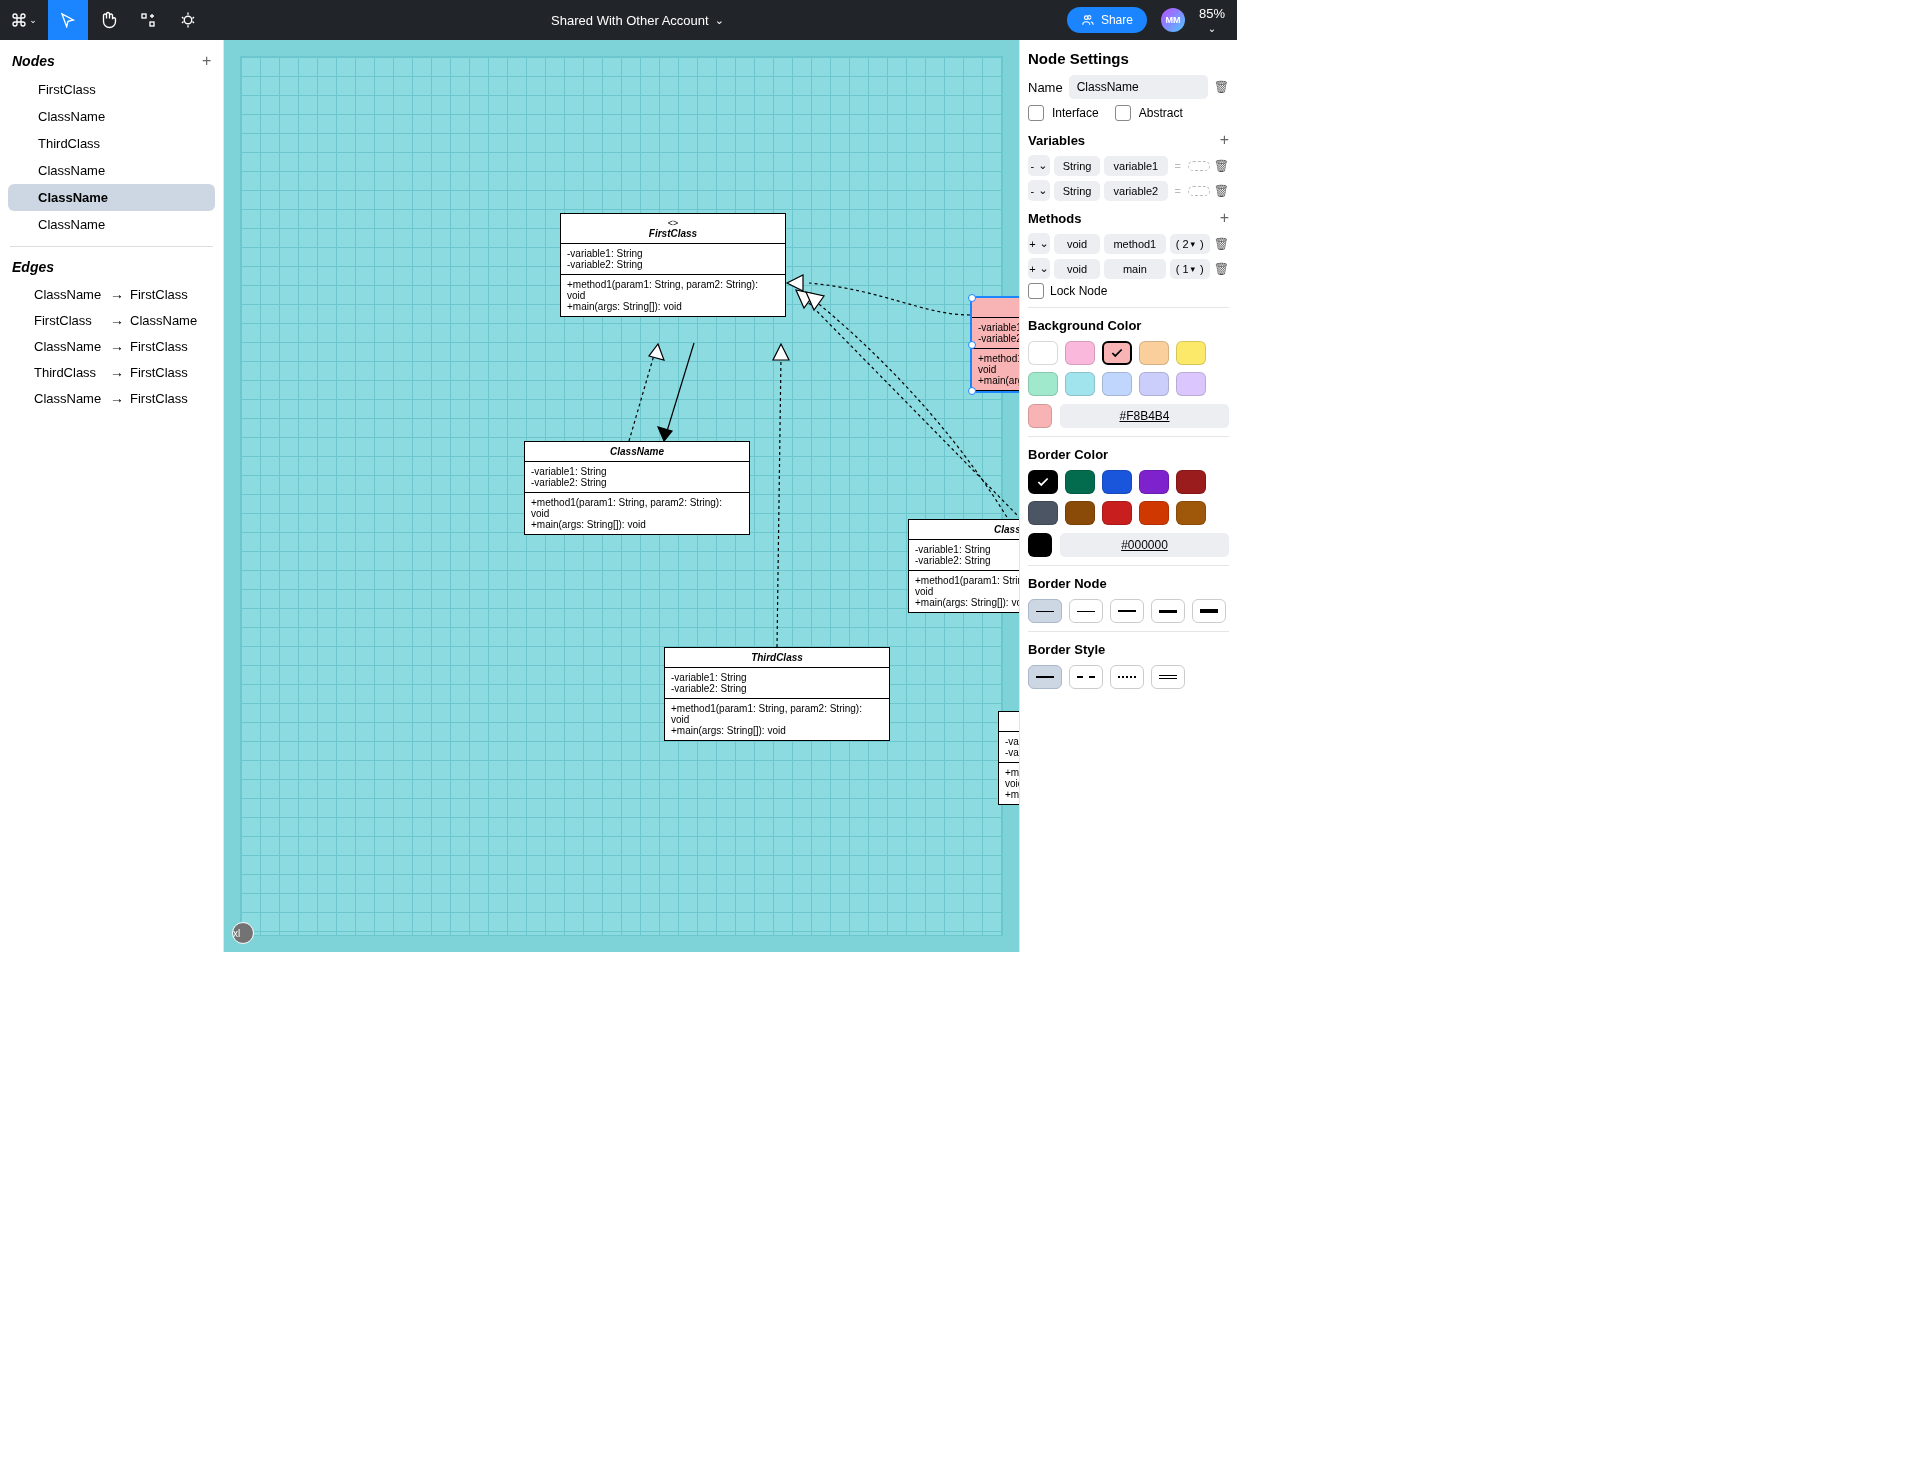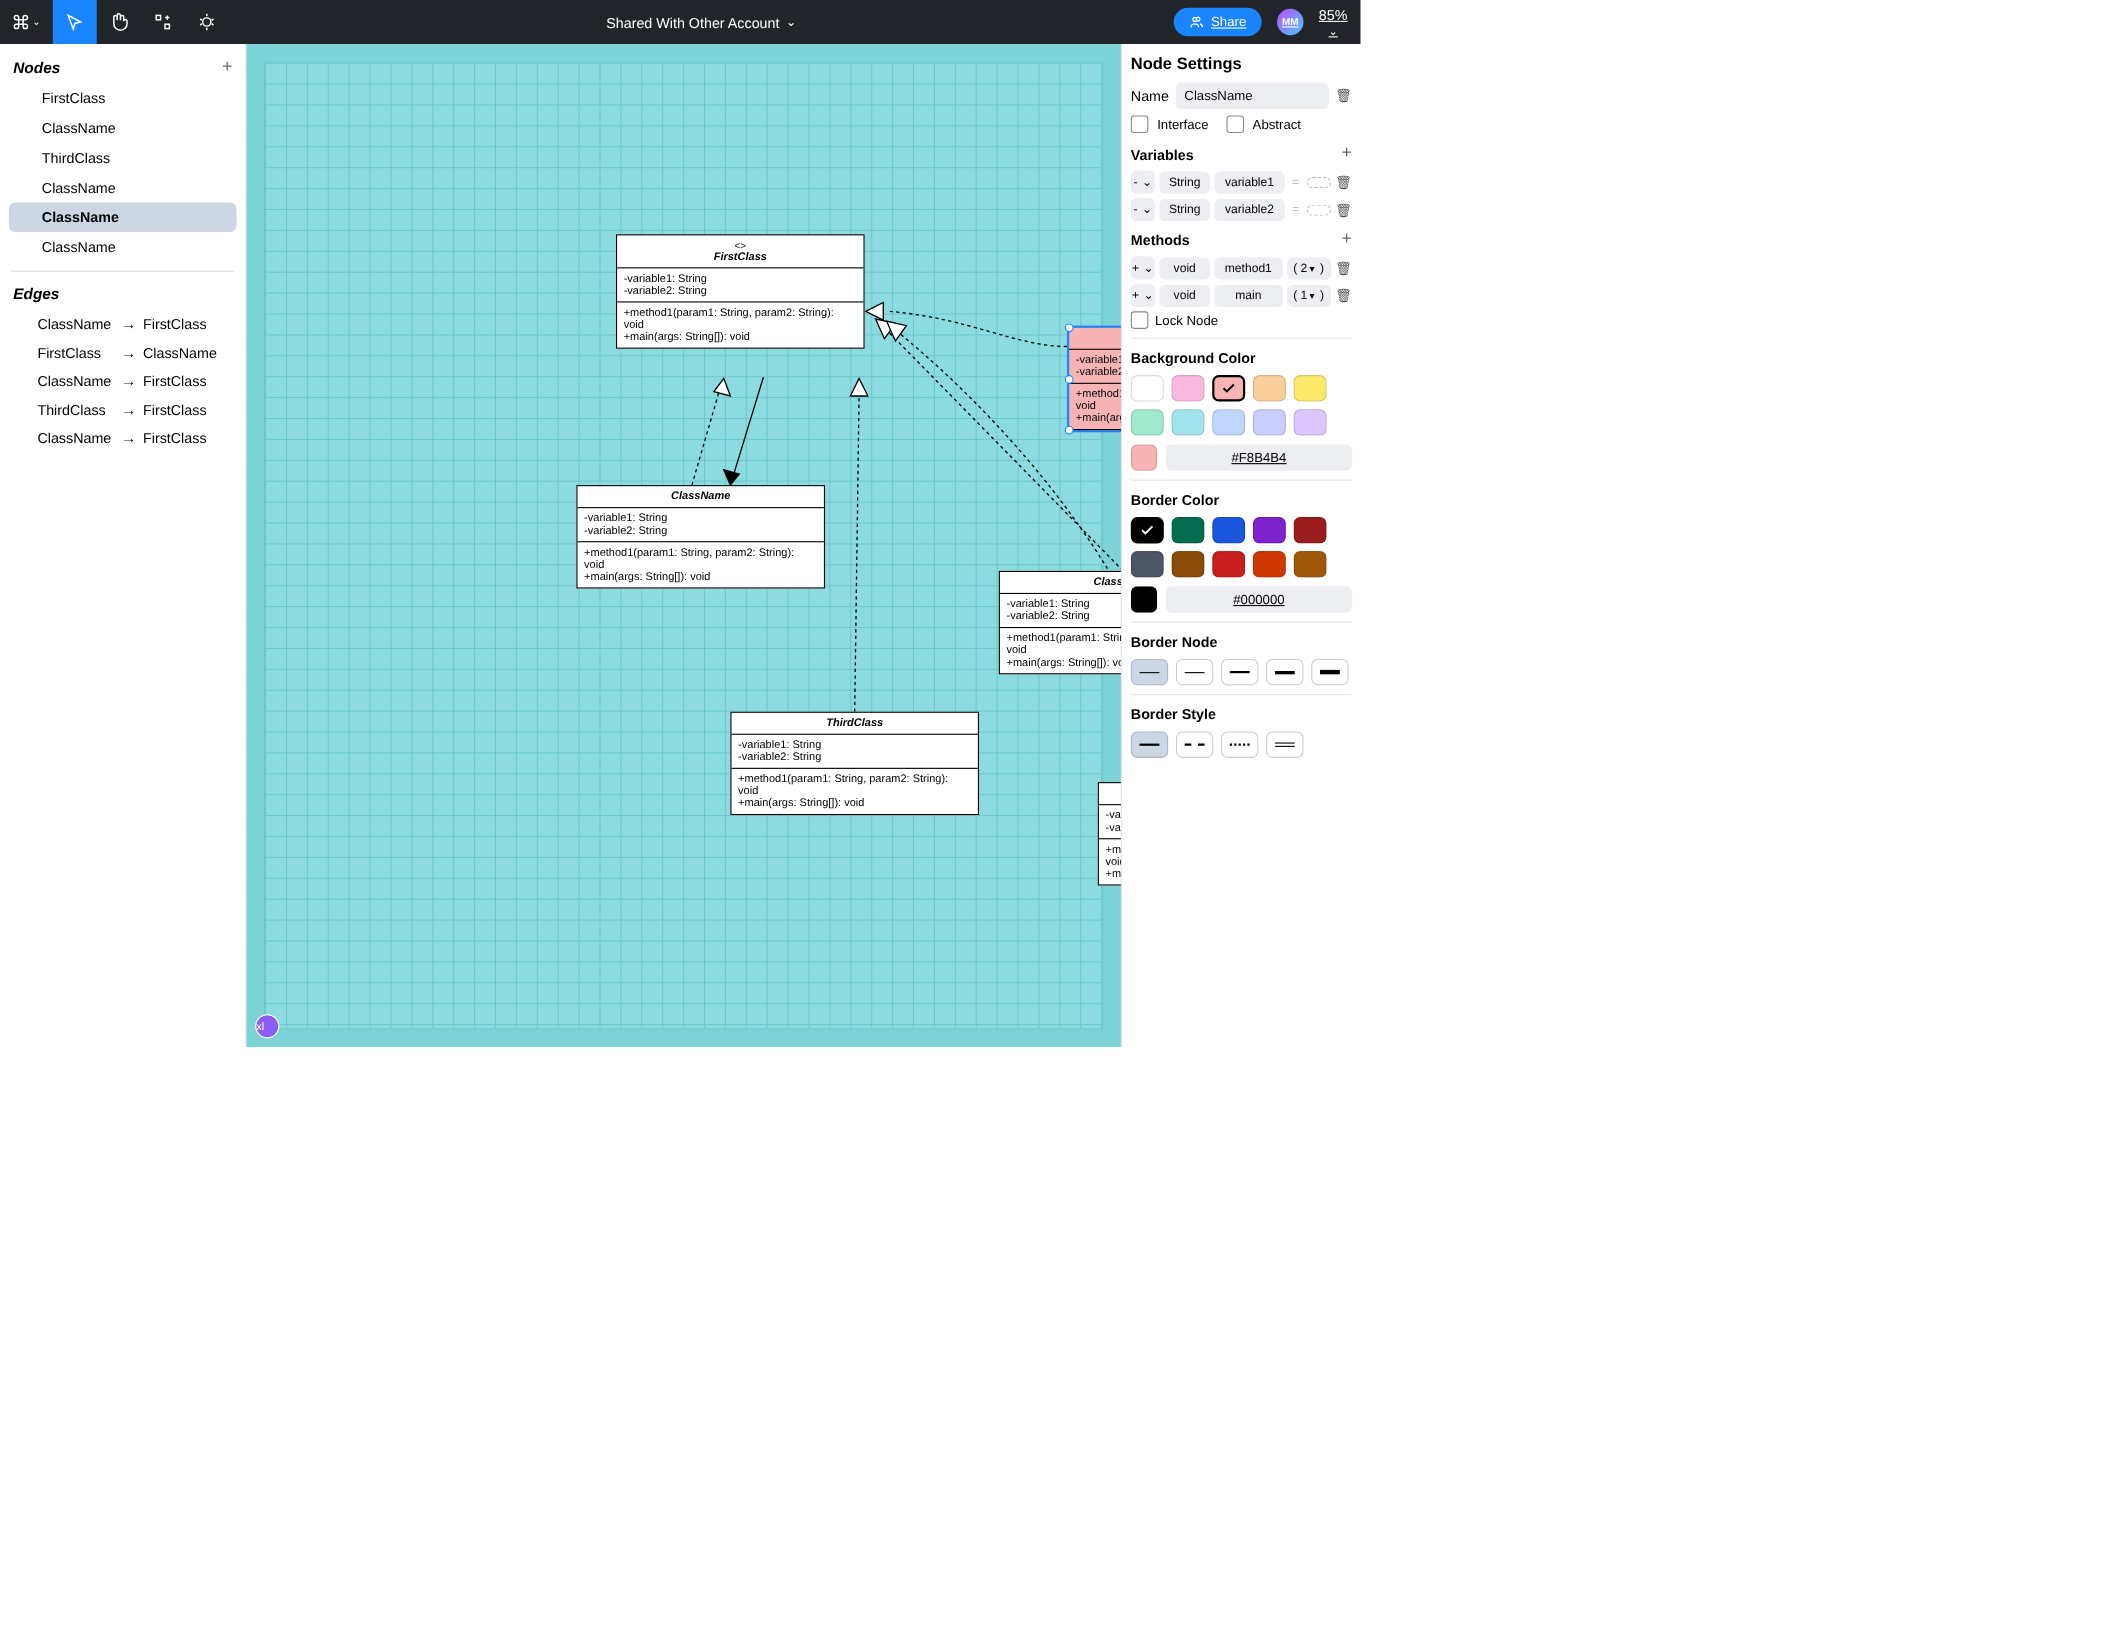--- a/index.html
+++ b/index.html
@@ -5,21 +5,21 @@
 * { margin: 0; padding: 0; box-sizing: border-box; font-family: -apple-system, BlinkMacSystemFont, "Segoe UI", sans-serif; }
 body { width: 1237px; height: 952px; overflow: hidden; background: #fff; }
 
 
 .topbar { height: 40px; background: #212429; display: flex; align-items: center; color: #fff; font-size: 13px; }
 .topbar-left { display: flex; align-items: center; height: 100%; }
 .topbar-btn { width: 40px; height: 40px; display: flex; align-items: center; justify-content: center; cursor: pointer; }
 .topbar-btn.cmd { width: 48px; gap:2px; }
 .topbar-btn.active { background: #1a85ff; }
 .topbar-center { flex: 1; display: flex; align-items: center; justify-content: center; gap: 6px; font-size: 13px; }
-.topbar-right { display: flex; align-items: center; gap: 14px; padding-right: 12px; text-decoration: underline; }
+.topbar-right { display: flex; align-items: center; gap: 14px; padding-right: 12px; }
 .share-btn { background: #1a85ff; color: #fff; border: none; border-radius: 14px; padding: 6px 14px; font-size: 12px; display: flex; align-items: center; gap: 6px; cursor: pointer; }
 .avatar { width: 24px; height: 24px; border-radius: 50%; background: linear-gradient(135deg,#b84dff,#4dc9ff); display: flex; align-items: center; justify-content: center; font-size: 9px; font-weight: 600; color: #fff; }
 
 
 .main { display: flex; height: calc(100% - 40px); }
 .left-panel { width: 224px; border-right: 1px solid #e5e5e5; padding: 8px 4px; overflow-y: auto; font-size: 13px; }
 .canvas-area { flex: 1; position: relative; background: #7dd3d8; overflow: hidden; }
 .right-panel { width: 218px; border-left: 1px solid #e5e5e5; padding: 8px 8px; overflow-y: auto; font-size: 12px; }
 
 
@@ -83,21 +83,21 @@
 .colorval { display: flex; gap: 8px; margin-top: 8px; align-items: center; text-decoration: underline; }
 .colorval .sw { width: 24px; height: 24px; border-radius: 6px; border:1px solid rgba(0,0,0,0.15); }
 .colorval .txt { background: #eceef2; border-radius: 5px; padding: 5px 10px; font-size: 12px; flex:1; text-align:center;}
 .stroke-opts { display: flex; gap: 7px; }
 .stroke-opt { width: 34px; height: 24px; border: 1px solid #ccc; border-radius: 6px; display:flex; align-items:center; justify-content:center; cursor:pointer; }
 .stroke-opt.sel { background: #cdd7e4; border-color:#aab8cc; }
 
 .trash-icon::before { content:"🗑"; font-size:12px; color:#555; }
 .chev::after { content:"⌄"; font-size:11px; margin-left:4px; }
 
-.xl-badge { position: absolute; bottom: 8px; left: 8px; width: 22px; height: 22px; border-radius: 50%; background: #8b5cf6; color: #fff; font-size: 10px; display:flex; align-items:center; justify-content:flex-start; border: 1px solid #fff; }
+.xl-badge { position: absolute; bottom: 8px; left: 8px; width: 22px; height: 22px; border-radius: 50%; background: #737373; color: #fff; font-size: 10px; display:flex; align-items:center; justify-content:flex-start; border: 1px solid #fff; }
 </style>
 </head>
 <body>
 
 <div class="topbar">
   <div class="topbar-left">
     <div class="topbar-btn cmd">
       <svg width="16" height="16" viewBox="0 0 24 24" fill="none" stroke="#fff" stroke-width="2">
           <path d="M18 3a3 3 0 0 0-3 3v12a3 3 0 0 0 3 3 3 3 0 0 0 3-3 3 3 0 0 0-3-3H6a3 3 0 0 0-3 3 3 3 0 0 0 3 3 3 3 0 0 0 3-3V6a3 3 0 0 0-3-3 3 3 0 0 0-3 3 3 3 0 0 0 3 3h12a3 3 0 0 0 3-3 3 3 0 0 0-3-3z"></path>
         </svg>

